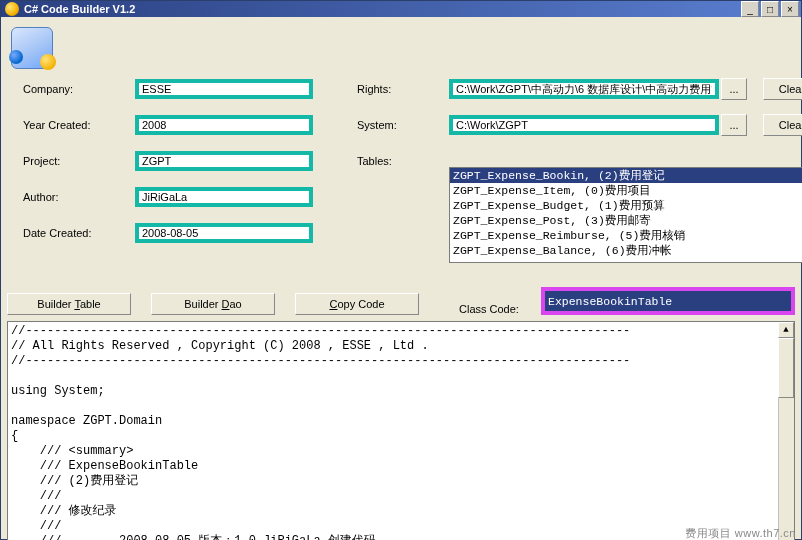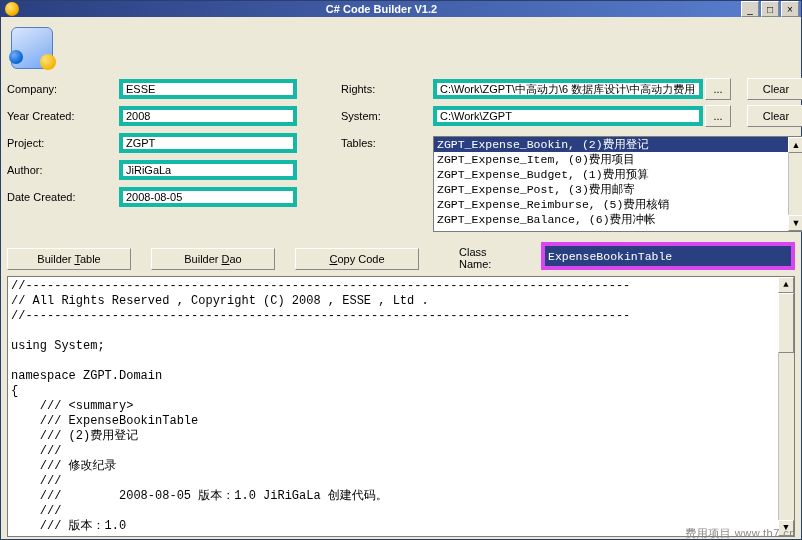--- a/index.html
+++ b/index.html
@@ -19,21 +19,20 @@
     flex-direction: column;
   }
   .titlebar {
     height: 22px;
     background: linear-gradient(to right, #2a3f80, #5a7fd0);
     color: #fff;
     display: flex;
     align-items: center;
     padding: 0 2px 0 4px;
     font-size: 11px;
-    text-align: center;
   }
   .titlebar .app-icon {
     width: 14px; height: 14px;
     background: radial-gradient(circle at 35% 35%, #ffe37a 0%, #f5b200 60%, #b37800 100%);
     border-radius: 50%;
     margin-right: 5px;
   }
   .titlebar .title { flex: 1; font-weight: bold; }
   .titlebar .win-btns { display: flex; gap: 0; }
   .titlebar .win-btn {
@@ -83,22 +82,23 @@
     position: absolute;
     width: 14px; height: 14px;
     left: -3px; bottom: 4px;
     background: radial-gradient(circle at 35% 35%, #7af, #06c 70%);
     border-radius: 50%;
   }
   .form-grid {
     display: grid;
     grid-template-columns: 110px 178px 40px 90px 270px 40px 58px;
     grid-auto-rows: 24px;
-    gap: 3px 2px;
-    align-items: center;
+    gap: 12px 2px;
+    align-items: center;
+    margin-left: 16px;
   }
   .lbl { color: #000; }
   .txt {
     width: 100%;
     height: 20px;
     border: 4px solid #14b8a6;
     background: #fff;
     font-family: inherit;
     font-size: 11px;
     padding: 1px 3px;
@@ -283,21 +283,21 @@
         <div></div>
         <div></div>
         <div></div>
     </div>
 
     <div class="btn-row">
       <button class="btn"><span>Builder <span class="underline-key">T</span>able</span></button>
       <button class="btn"><span>Builder <span class="underline-key">D</span>ao</span></button>
       <button class="btn"><span><span class="underline-key">C</span>opy Code</span></button>
       <div class="spacer"></div>
-      <div class="cn-lbl">Class Name:</div>
+      <div class="cn-lbl">Class Code:</div>
       <input class="cn-in" value="ExpenseBookinTable" style="">
     </div>
 
     <div class="codebox"><div id="code-content">//------------------------------------------------------------------------------------
 // All Rights Reserved , Copyright (C) 2008 , ESSE , Ltd .
 //------------------------------------------------------------------------------------
 
 using System;
 
 namespace ZGPT.Domain

